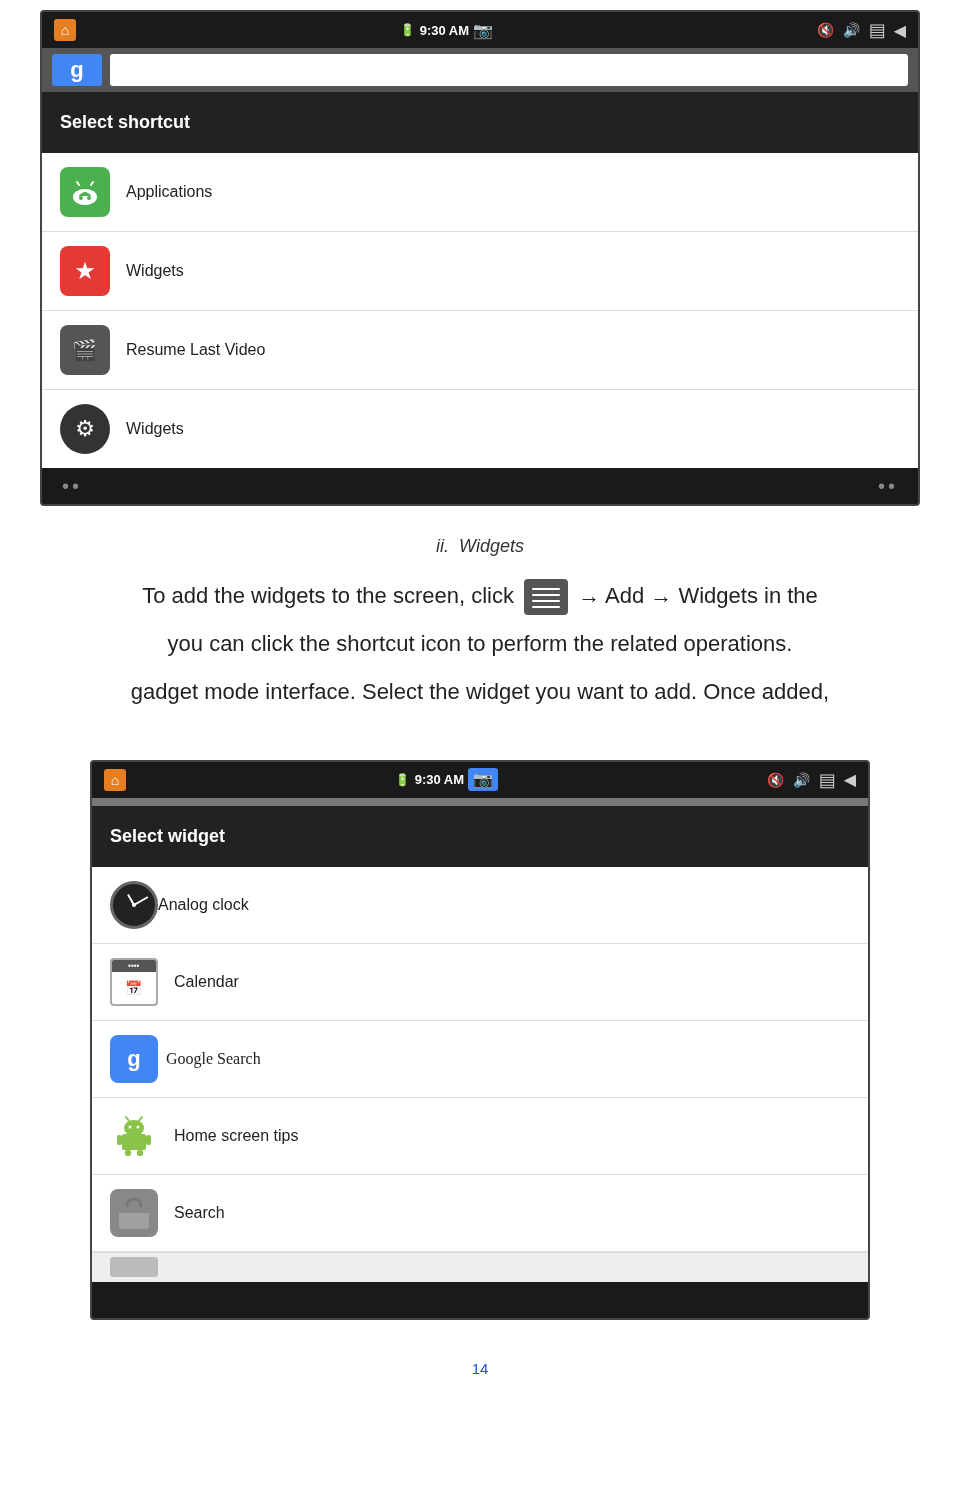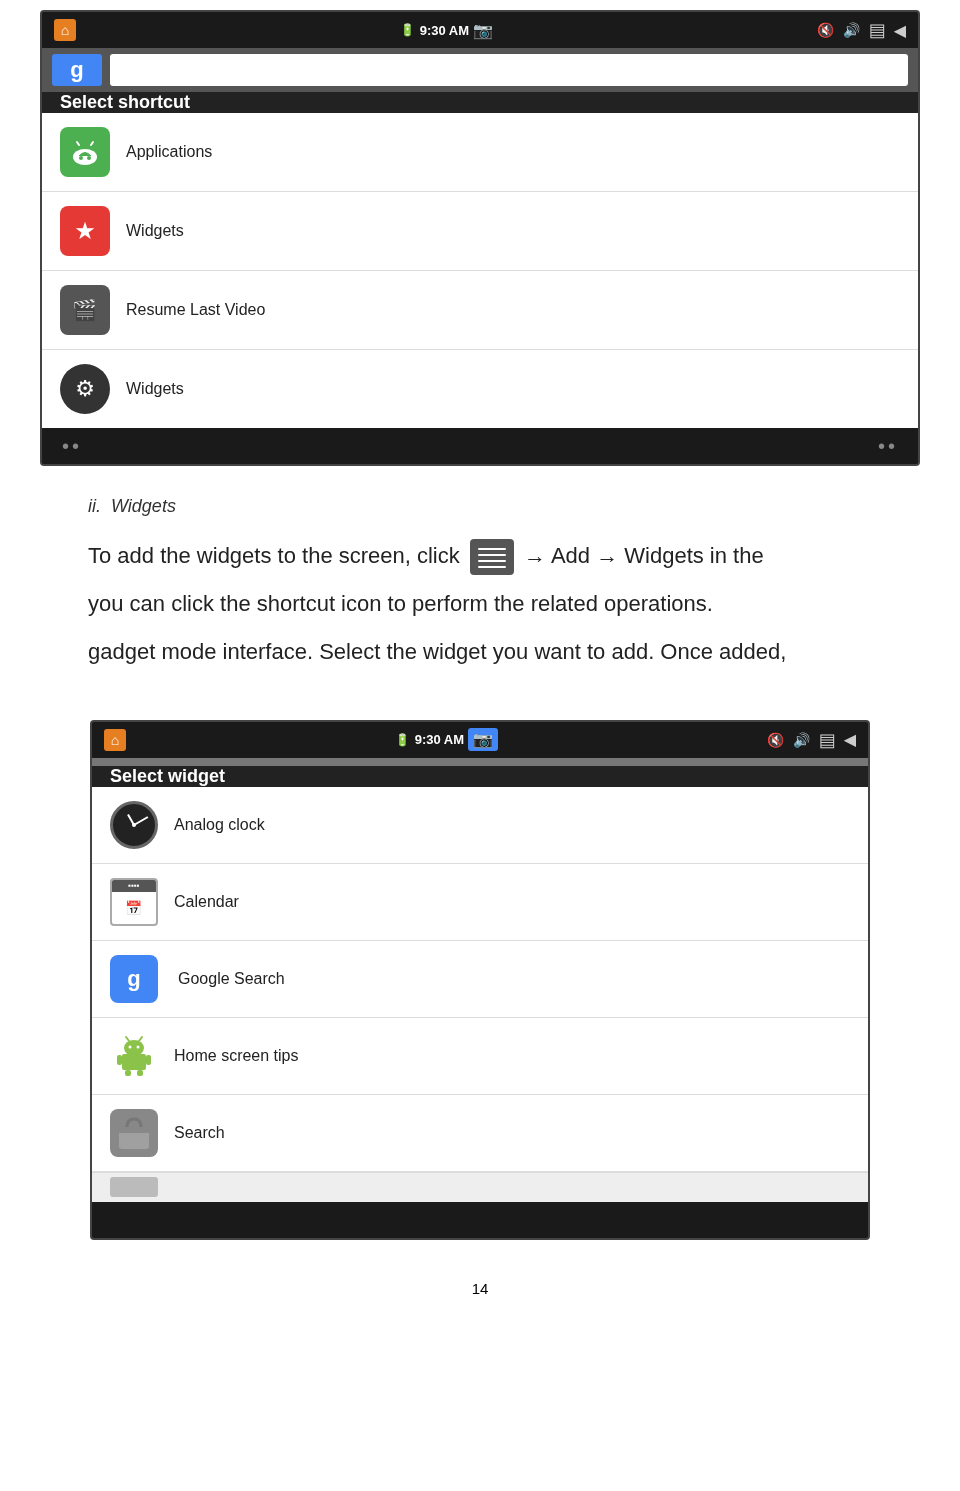--- a/index.html
+++ b/index.html
@@ -66,21 +66,21 @@
 
     .dialog-box {
       background: #fff;
       margin: 0;
     }
     .dialog-title {
       background: #222;
       color: #fff;
       font-size: 18px;
       font-weight: bold;
-      padding: 0 18px;
+      padding: 20px 18px;
     }
     .dialog-item {
       display: flex;
       align-items: center;
       padding: 14px 18px;
       border-bottom: 1px solid #ddd;
       background: #fff;
       cursor: pointer;
     }
     .dialog-item:last-child { border-bottom: none; }
@@ -107,20 +107,21 @@
       display: flex;
       align-items: center;
       justify-content: space-between;
       padding: 0 20px;
     }
     .bottom-dots { color: #888; font-size: 20px; letter-spacing: 3px; }
 
     
     .doc-section {
       padding: 30px 88px;
+      text-align: center;
     }
     .doc-section-title {
       font-style: italic;
       font-size: 18px;
       color: #333;
       margin-bottom: 20px;
     }
     .doc-text {
       font-size: 22px;
       color: #222;
@@ -222,21 +223,21 @@
       border-radius: 8px;
       display: flex; align-items: center; justify-content: center;
       flex-shrink: 0;
       font-size: 22px;
     }
 
     
     .page-number {
       text-align: center;
       font-size: 15px;
-      color: #000000;
+      color: #1d4ed8;
       padding: 20px 0;
     }
   </style>
 </head>
 <body>
 
 <div style="padding: 10px 40px 0 40px;">
   <div class="screenshot-container">
 
     <div class="status-bar">
@@ -355,40 +356,40 @@
 
     <div class="dialog-box">
       <div class="dialog-title">Select widget</div>
 
       <div class="dialog-item">
         <div class="clock-icon">
           <div class="clock-hand-h"></div>
           <div class="clock-hand-m"></div>
           <div style="width:4px;height:4px;background:#fff;border-radius:50%;position:absolute;"></div>
         </div>
-        <span class="dialog-item-label" style="margin-left:16px;">Analog clock</span>
+        <span class="dialog-item-label" style="">Analog clock</span>
       </div>
 
       <div class="dialog-item">
         <div class="calendar-icon">
           <div class="calendar-icon-top">
             <span style="color:#fff;font-size:8px;">▪▪▪▪</span>
           </div>
           <div class="calendar-icon-body">
             <span style="font-size:14px;">📅</span>
           </div>
         </div>
         <span class="dialog-item-label" style="margin-left:16px;">Calendar</span>
       </div>
 
       <div class="dialog-item">
         <div class="google-icon">
           <span style="font-weight:bold;font-size:22px;">g</span>
         </div>
-        <span class="dialog-item-label" style="margin-left:20px;">Google Search</span>
+        <span class="dialog-item-label" style="margin-left:8px;font-family:Liberation Serif, serif;">Google Search</span>
       </div>
 
       <div class="dialog-item">
         <div class="android-icon">
           <svg class="android-svg" viewBox="0 0 44 44">
 
             <rect x="10" y="20" width="24" height="16" rx="2" fill="#8bc34a"></rect>
 
             <ellipse cx="22" cy="14" rx="10" ry="8" fill="#8bc34a"></ellipse>
 

